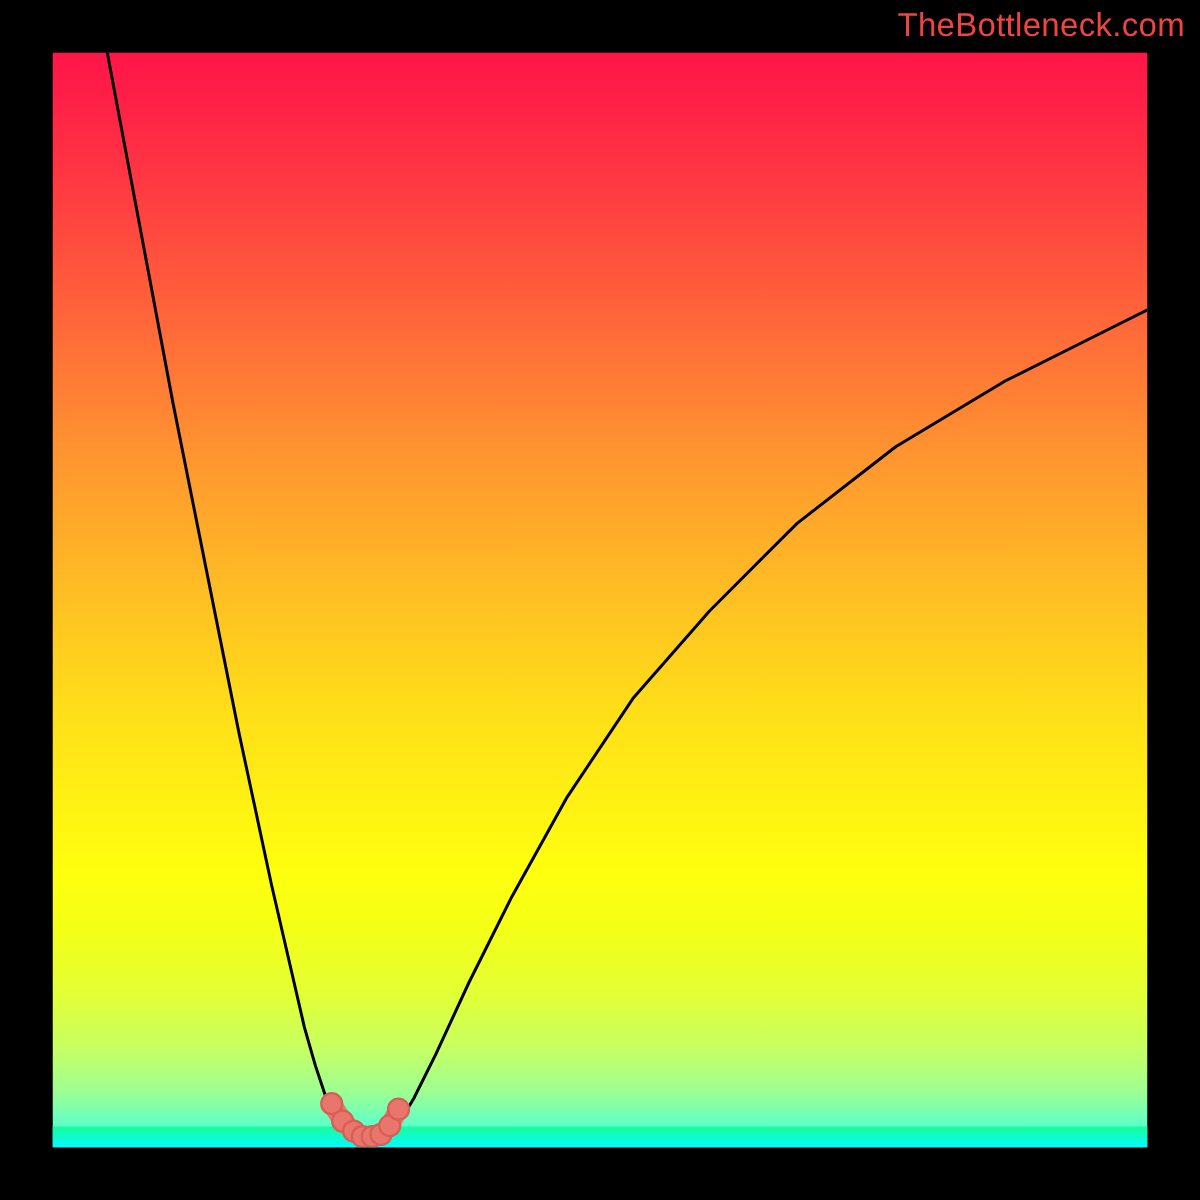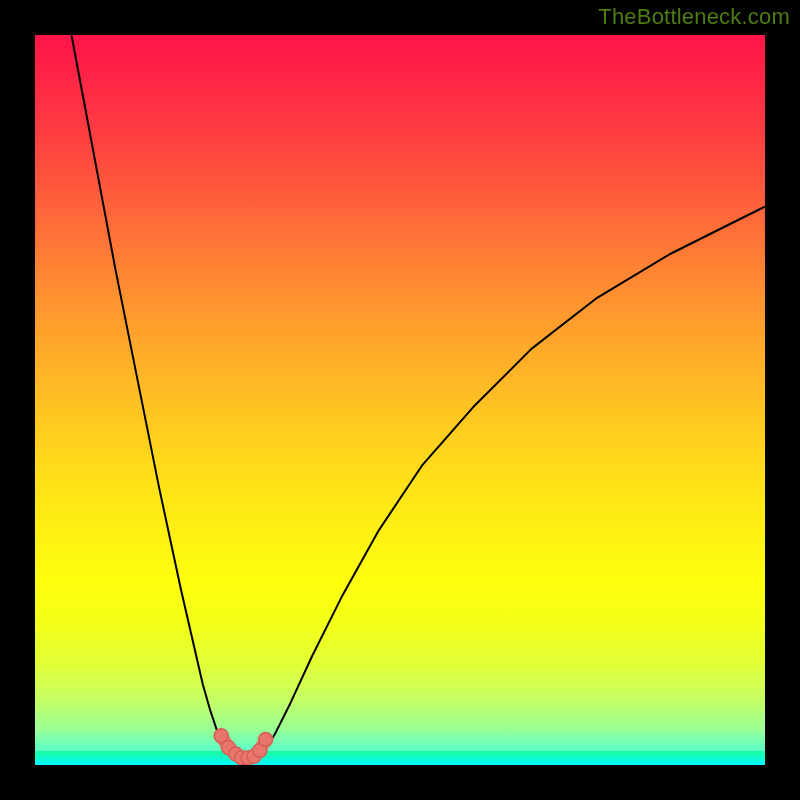--- a/index.html
+++ b/index.html
@@ -16,21 +16,21 @@
     left: 0;
     top: 0;
     width: 800px;
     height: 800px;
     background: #000;
   }
   .watermark {
     position: absolute;
     top: 4px;
     right: 10px;
-    color: #4d7c0f;
+    color: #ef4444;
     font-size: 22px;
     font-weight: 500;
     letter-spacing: 0.2px;
     z-index: 10;
   }
   .plot-area {
     position: absolute;
     left: 35px;
     top: 35px;
     width: 730px;

